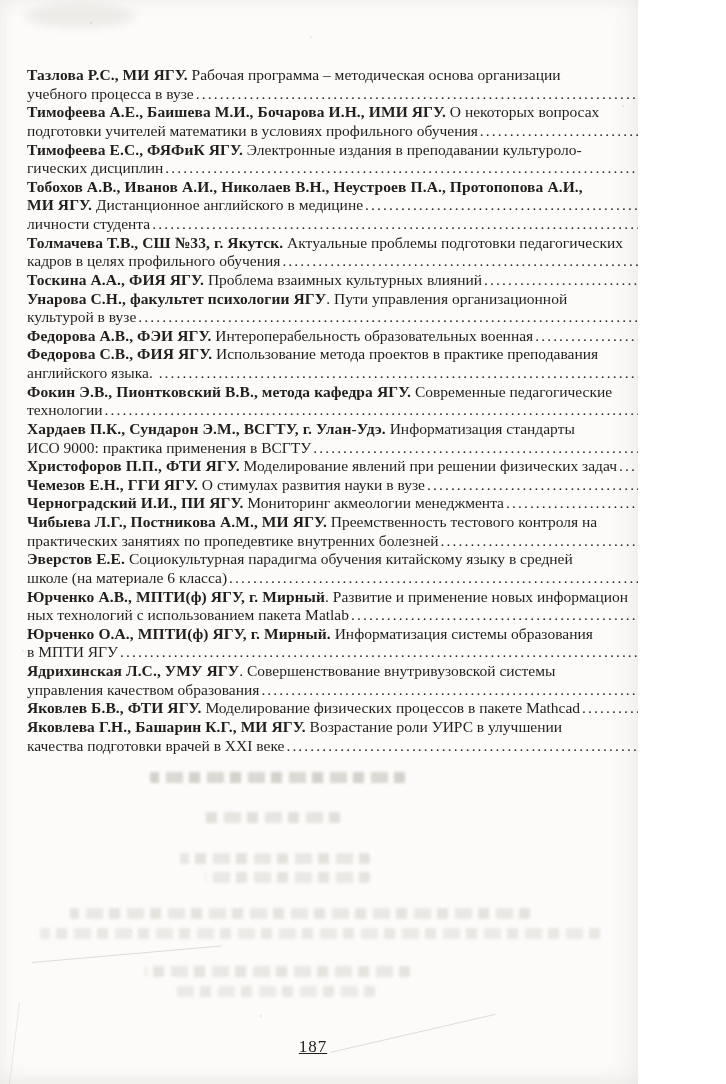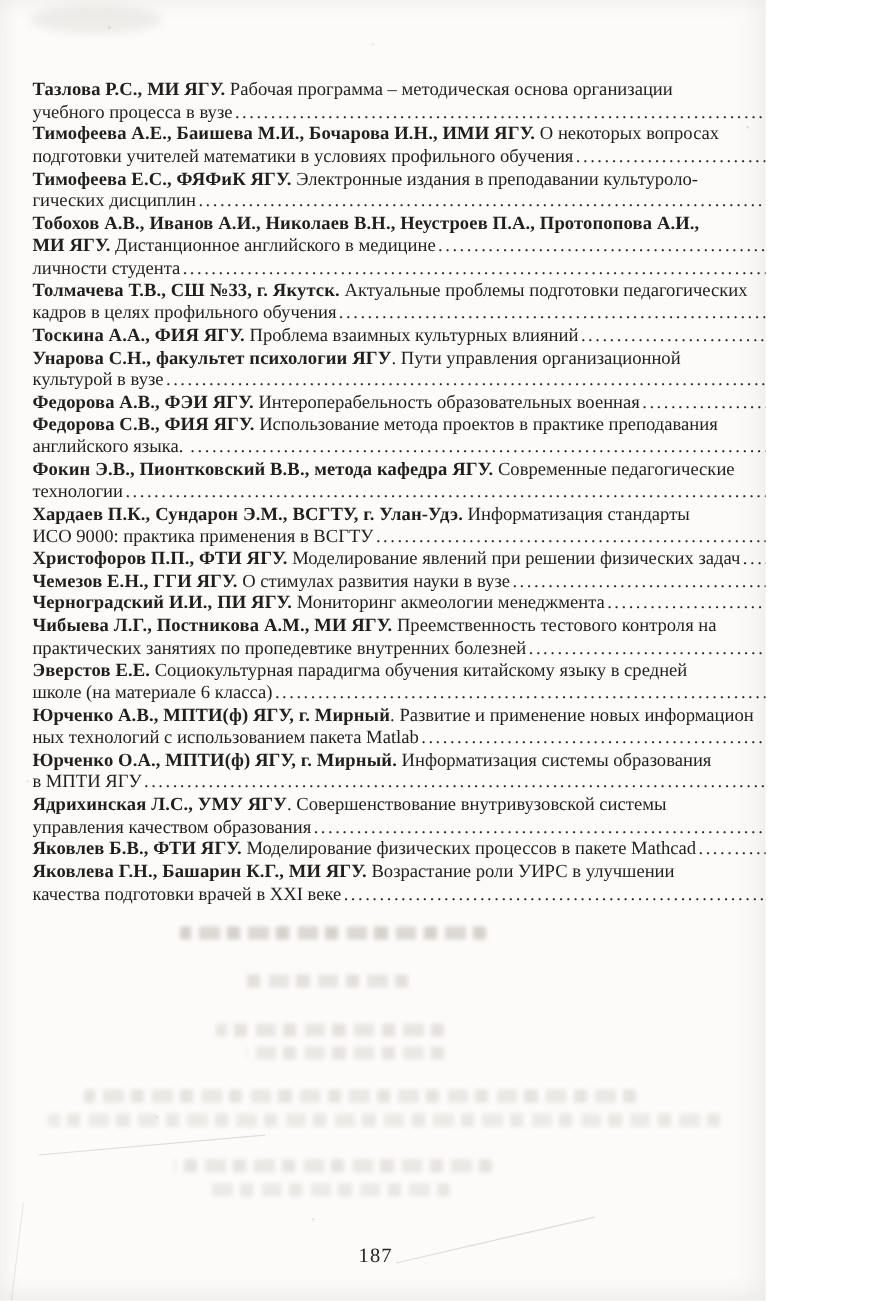--- a/index.html
+++ b/index.html
@@ -27,21 +27,21 @@
     letter-spacing:2.1px;color:#2b2925;margin-left:2px;
     min-width:10px;
   }
   .leader::after{content:"..........................................................................................................................................................";}
   .num{
     flex:0 0 auto;min-width:36px;text-align:center;
     font-size:15.5px;color:#000000;
   }
   .footer-num{
     position:absolute;left:0;right:12px;top:1037px;text-align:center;
-    font-size:17px;letter-spacing:1px;color:#24221f;
+    font-size:17px;letter-spacing:1px;color:#24221f;text-decoration:underline;
   }
   
   .ghost{
     position:absolute;height:11px;border-radius:2px;
     background:repeating-linear-gradient(90deg, rgba(122,110,96,.55) 0 11px, rgba(122,110,96,0) 11px 17px, rgba(122,110,96,.45) 17px 34px, rgba(122,110,96,0) 34px 41px);
     filter:blur(1.6px);
     transform:scaleX(-1);
   }
   
   .scratch{position:absolute;background:rgba(70,65,58,.16);transform-origin:left center;}

